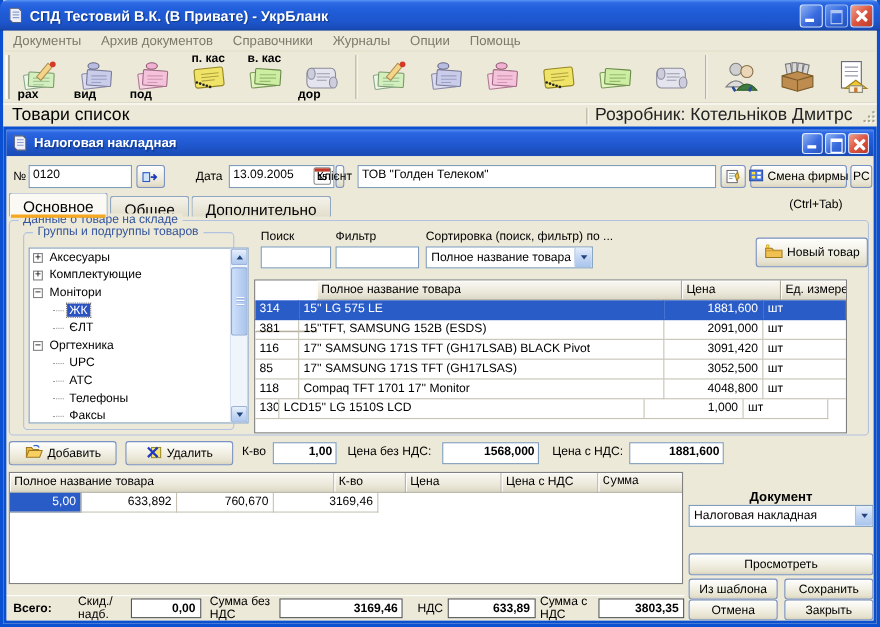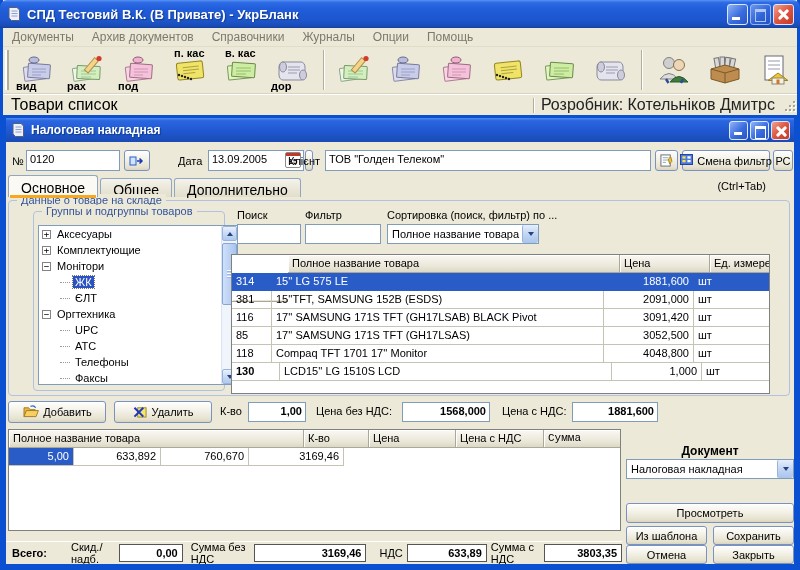--- a/index.html
+++ b/index.html
@@ -162,39 +162,39 @@
       <div class="mitem">Опции</div>
       <div class="mitem">Помощь</div>
     </div>
 
   <div class="toolbar" id="toolbar">
       <span class="tgrip"></span>
       <div class="tgroup">
         <div class="tbtn">
           <span class="ticon">
             <svg viewBox="0 0 36 32">
-              <rect x="4" y="12" width="22" height="14" rx="1" fill="#dcdcef" stroke="#8a8aaa" transform="rotate(-7 15 19)"></rect>
-              <rect x="8" y="10" width="22" height="14" rx="1" fill="#c9cdea" stroke="#7a7a9a" transform="rotate(4 19 17)"></rect>
-              <ellipse cx="14" cy="6" rx="5" ry="3" fill="#b8bce0" stroke="#6a6a8a"></ellipse>
-              <path d="M12 15 h14 M12 18 h14 M12 21 h9" stroke="#9a9ec4" fill="none"></path>
-            </svg>
-          </span>
-          <span class="tlabel bottom">вид</span>
-        </div>
-        <div class="tbtn">
-          <span class="ticon">
-            <svg viewBox="0 0 36 32">
               <rect x="2" y="13" width="22" height="13" rx="1" fill="#eef6ea" stroke="#8aa88a" transform="rotate(-8 13 19)"></rect>
               <rect x="6" y="12" width="23" height="13" rx="1" fill="#d4efbe" stroke="#7a9a6a" transform="rotate(3 17 18)"></rect>
               <path d="M10 17 h15 M10 20 h15 M10 23 h10" stroke="#9ec89a" fill="none"></path>
               <rect x="18" y="3" width="5" height="16" fill="#f4d488" stroke="#b09050" transform="rotate(40 20 11)"></rect>
               <circle cx="28" cy="4.5" r="2.6" fill="#d43a28"></circle>
             </svg>
           </span>
           <span class="tlabel bottom">рах</span>
+        </div>
+        <div class="tbtn">
+          <span class="ticon">
+            <svg viewBox="0 0 36 32">
+              <rect x="4" y="12" width="22" height="14" rx="1" fill="#dcdcef" stroke="#8a8aaa" transform="rotate(-7 15 19)"></rect>
+              <rect x="8" y="10" width="22" height="14" rx="1" fill="#c9cdea" stroke="#7a7a9a" transform="rotate(4 19 17)"></rect>
+              <ellipse cx="14" cy="6" rx="5" ry="3" fill="#b8bce0" stroke="#6a6a8a"></ellipse>
+              <path d="M12 15 h14 M12 18 h14 M12 21 h9" stroke="#9a9ec4" fill="none"></path>
+            </svg>
+          </span>
+          <span class="tlabel bottom">вид</span>
         </div>
         <div class="tbtn">
           <span class="ticon">
             <svg viewBox="0 0 36 32">
               <rect x="4" y="12" width="22" height="14" rx="1" fill="#f8d4e4" stroke="#b07a94" transform="rotate(-7 15 19)"></rect>
               <rect x="8" y="10" width="22" height="14" rx="1" fill="#f4c2da" stroke="#a06a84" transform="rotate(4 19 17)"></rect>
               <ellipse cx="16" cy="6" rx="5" ry="3" fill="#f0b2d0" stroke="#905a74"></ellipse>
               <path d="M12 15 h14 M12 18 h14 M12 21 h9" stroke="#d494b4" fill="none"></path>
             </svg>
           </span>
@@ -405,35 +405,35 @@
           </svg>
       </div>
       <div class="xp-btn" style="left:676px;top:8px;width:88px;height:21px">
         <span><svg viewBox="0 0 14 12" style="width:13px;height:11px">
               <rect x="0.5" y="0.5" width="13" height="11" fill="#4a7ae0" stroke="#1a3a9a"></rect>
               <rect x="2.5" y="2.5" width="3.5" height="2.5" fill="#ffe040"></rect>
               <rect x="8" y="2.5" width="3.5" height="2.5" fill="#fff"></rect>
               <rect x="2.5" y="6.5" width="3.5" height="2.5" fill="#ffe040"></rect>
               <rect x="8" y="6.5" width="3.5" height="2.5" fill="#fff"></rect>
             </svg></span>
-        <span>Смена фильтр</span>
+        <span>Смена фирмы</span>
       </div>
       <div class="xp-btn" style="left:767px;top:8px;width:20px;height:21px">РС</div>
 
       <div class="tabs">
         <div class="tab active">Основное</div>
         <div class="tab">Общее</div>
         <div class="tab">Дополнительно</div>
       </div>
       <span class="tab-hint">(Ctrl+Tab)</span>
 
       <div class="groupbox" style="left:2px;top:58px;width:782px;height:196px">
         <span class="gb-title">Данные о товаре на складе</span>
 
-        <div class="groupbox" style="left:24px;top:10px;width:192px;height:180px;border-color:#b2c1e0">
+        <div class="groupbox" style="left:12px;top:10px;width:192px;height:180px;border-color:#b2c1e0">
           <span class="gb-title">Группы и подгруппы товаров</span>
           <div class="treebox">
             <div class="tree-inner" id="treeview">
                 <div class="trow" style="padding-left: 3px;">
                   <span class="pm">+</span>
                   <span class="tlab">Аксесуары</span>
                 </div>
                 <div class="trow" style="padding-left: 3px;">
                   <span class="pm">+</span>
                   <span class="tlab">Комплектующие</span>
@@ -487,20 +487,28 @@
         <div class="field" style="left:228px;top:23px;width:64px;height:20px"></div>
         <span class="lbl" style="left:296px;top:8px">Фильтр</span>
         <div class="field" style="left:296px;top:23px;width:76px;height:20px"></div>
         <span class="lbl" style="left:378px;top:8px">Сортировка (поиск, фильтр) по ...</span>
         <div class="combo" style="left:378px;top:23px;width:152px;height:20px">
           <span class="cval">Полное название товара</span>
           <span class="drop-btn">
               <span class="arr-dn"></span>
             </span>
         </div>
+        <div class="xp-btn" style="left:678px;top:15px;width:102px;height:27px">
+          <span><svg viewBox="0 0 18 14" style="width:17px;height:13px">
+                <path d="M1 4 h6 l2 2 h8 v7 h-16 z" fill="#f0c050" stroke="#a07820"></path>
+                <path d="M1 6.5 h16" stroke="#c89830"></path>
+                <circle cx="3" cy="2" r="1.4" fill="#ffe860" stroke="#d0a820"></circle>
+              </svg></span>
+          <span>Новый товар</span>
+        </div>
 
         <div class="dtable" id="prodtable" style="left:222px;top:53px;width:539px;height:140px">
             <div class="dt-row dt-head">
               <div class="dt-cell" style="width: 56px; margin-top: 44px;">Код</div>
               <div class="dt-cell" style="width: 332px;">Полное название товара</div>
               <div class="dt-cell" style="width: 90px;">Цена</div>
               <div class="dt-cell" style="width: 77px;">Ед. измерения</div>
             </div>
             <div class="dt-row sel">
               <div class="dt-cell" style="width: 40px;">314</div>
@@ -526,21 +534,21 @@
               <div class="dt-cell r" style="width: 90px;">3052,500</div>
               <div class="dt-cell" style="width: 77px;">шт</div>
             </div>
             <div class="dt-row">
               <div class="dt-cell" style="width: 40px;">118</div>
               <div class="dt-cell" style="width: 332px;">Compaq TFT 1701 17'' Monitor</div>
               <div class="dt-cell r" style="width: 90px;">4048,800</div>
               <div class="dt-cell" style="width: 77px;">шт</div>
             </div>
             <div class="dt-row">
-              <div class="dt-cell" style="width: 48px; font-weight: bold;">130</div>
+              <div class="dt-cell" style="width: 22px;">130</div>
               <div class="dt-cell" style="width: 332px;">LCD15'' LG 1510S LCD</div>
               <div class="dt-cell r" style="width: 90px;">1,000</div>
               <div class="dt-cell" style="width: 77px;">шт</div>
             </div>
           </div>
       </div>
 
       <div class="xp-btn" style="left:2px;top:259px;width:98px;height:22px">
         <span><svg viewBox="0 0 18 14" style="width:17px;height:13px">
               <path d="M2 12.5 V3 h5 l1.5 2 H14 v2.5" fill="#e8b840" stroke="#a07820"></path>

